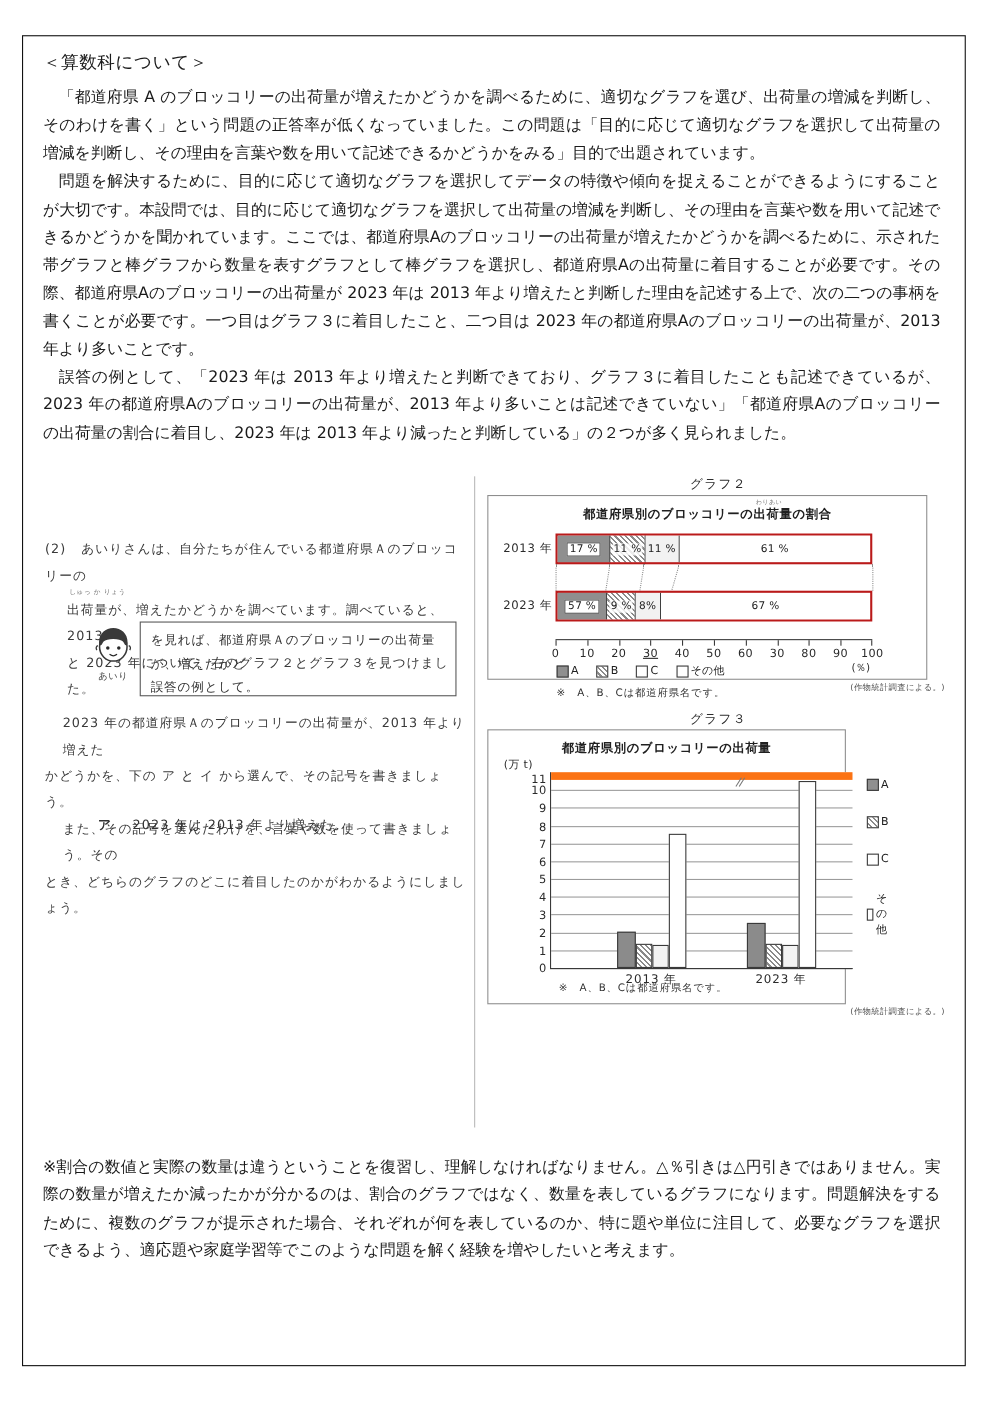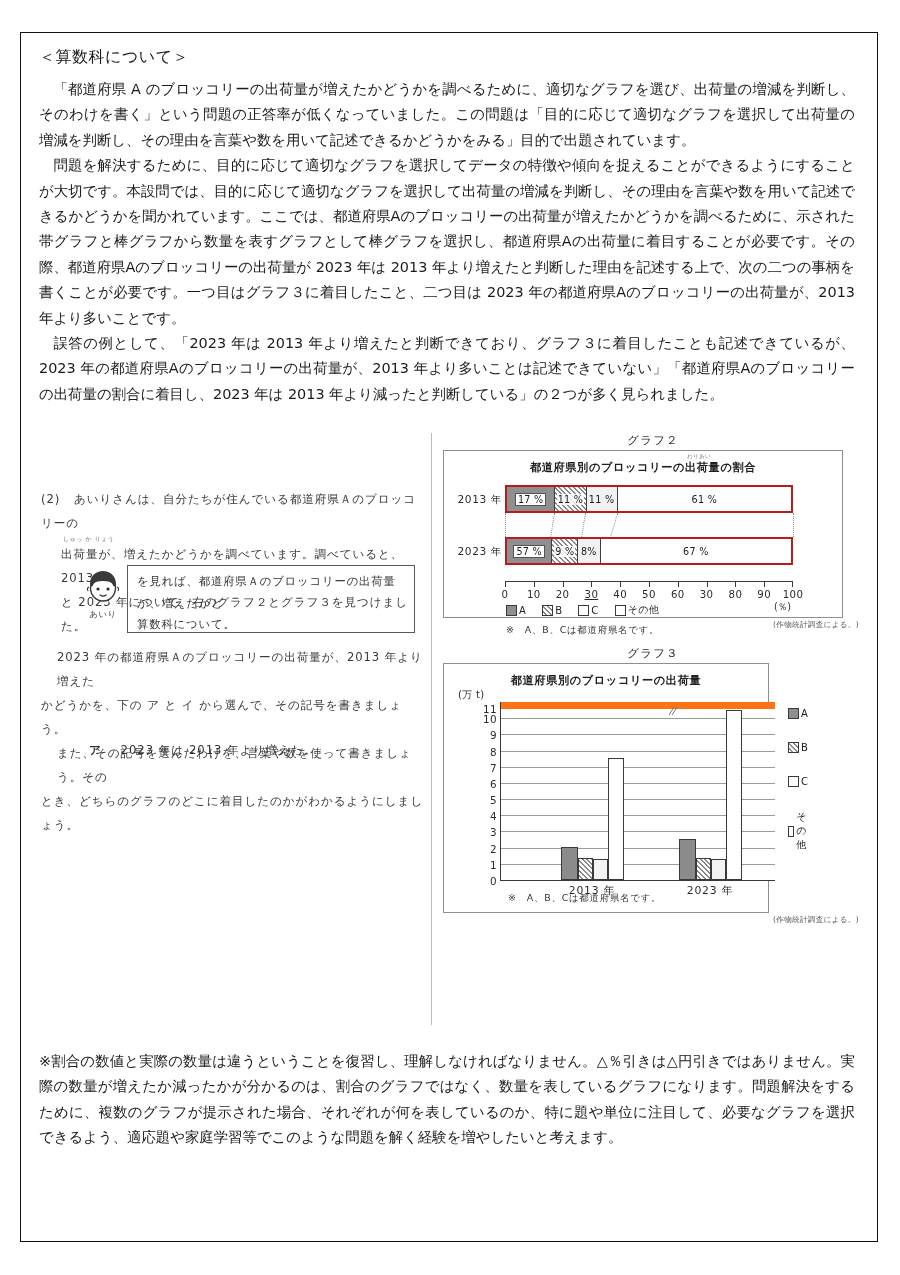--- a/index.html
+++ b/index.html
@@ -215,21 +215,21 @@
           <circle cx="27" cy="24" r="1.6" fill="#2a2a2a"></circle>
           <path d="M19 30q3 2.4 6 0" stroke="#2a2a2a" stroke-width="1.2" fill="none" stroke-linecap="round"></path>
           <path d="M8 22q-2.5 1 -1 4" stroke="#3a3a3a" stroke-width="1.2" fill="none"></path>
           <path d="M36 22q2.5 1 1 4" stroke="#3a3a3a" stroke-width="1.2" fill="none"></path>
         </svg>
         <div class="nm">あいり</div>
       </div>
 
       <div class="bubble">
         <div class="bl">を見れば、都道府県Ａのブロッコリーの出荷量が、増えたかど</div>
-        <div class="bl">算数科について。</div>
+        <div class="bl">誤答の例として。</div>
       </div>
 
       <div class="q-body">
         <div class="q-line b1">2023 年の都道府県Ａのブロッコリーの出荷量が、2013 年より増えた</div>
         <div class="q-line b2">かどうかを、下の ア と イ から選んで、その記号を書きましょう。</div>
         <div class="q-line b3">また、その記号を選んだわけを、言葉や数を使って書きましょう。その</div>
         <div class="q-line b4">とき、どちらのグラフのどこに着目したのかがわかるようにしましょう。</div>
       </div>
 
       <div class="choices">

